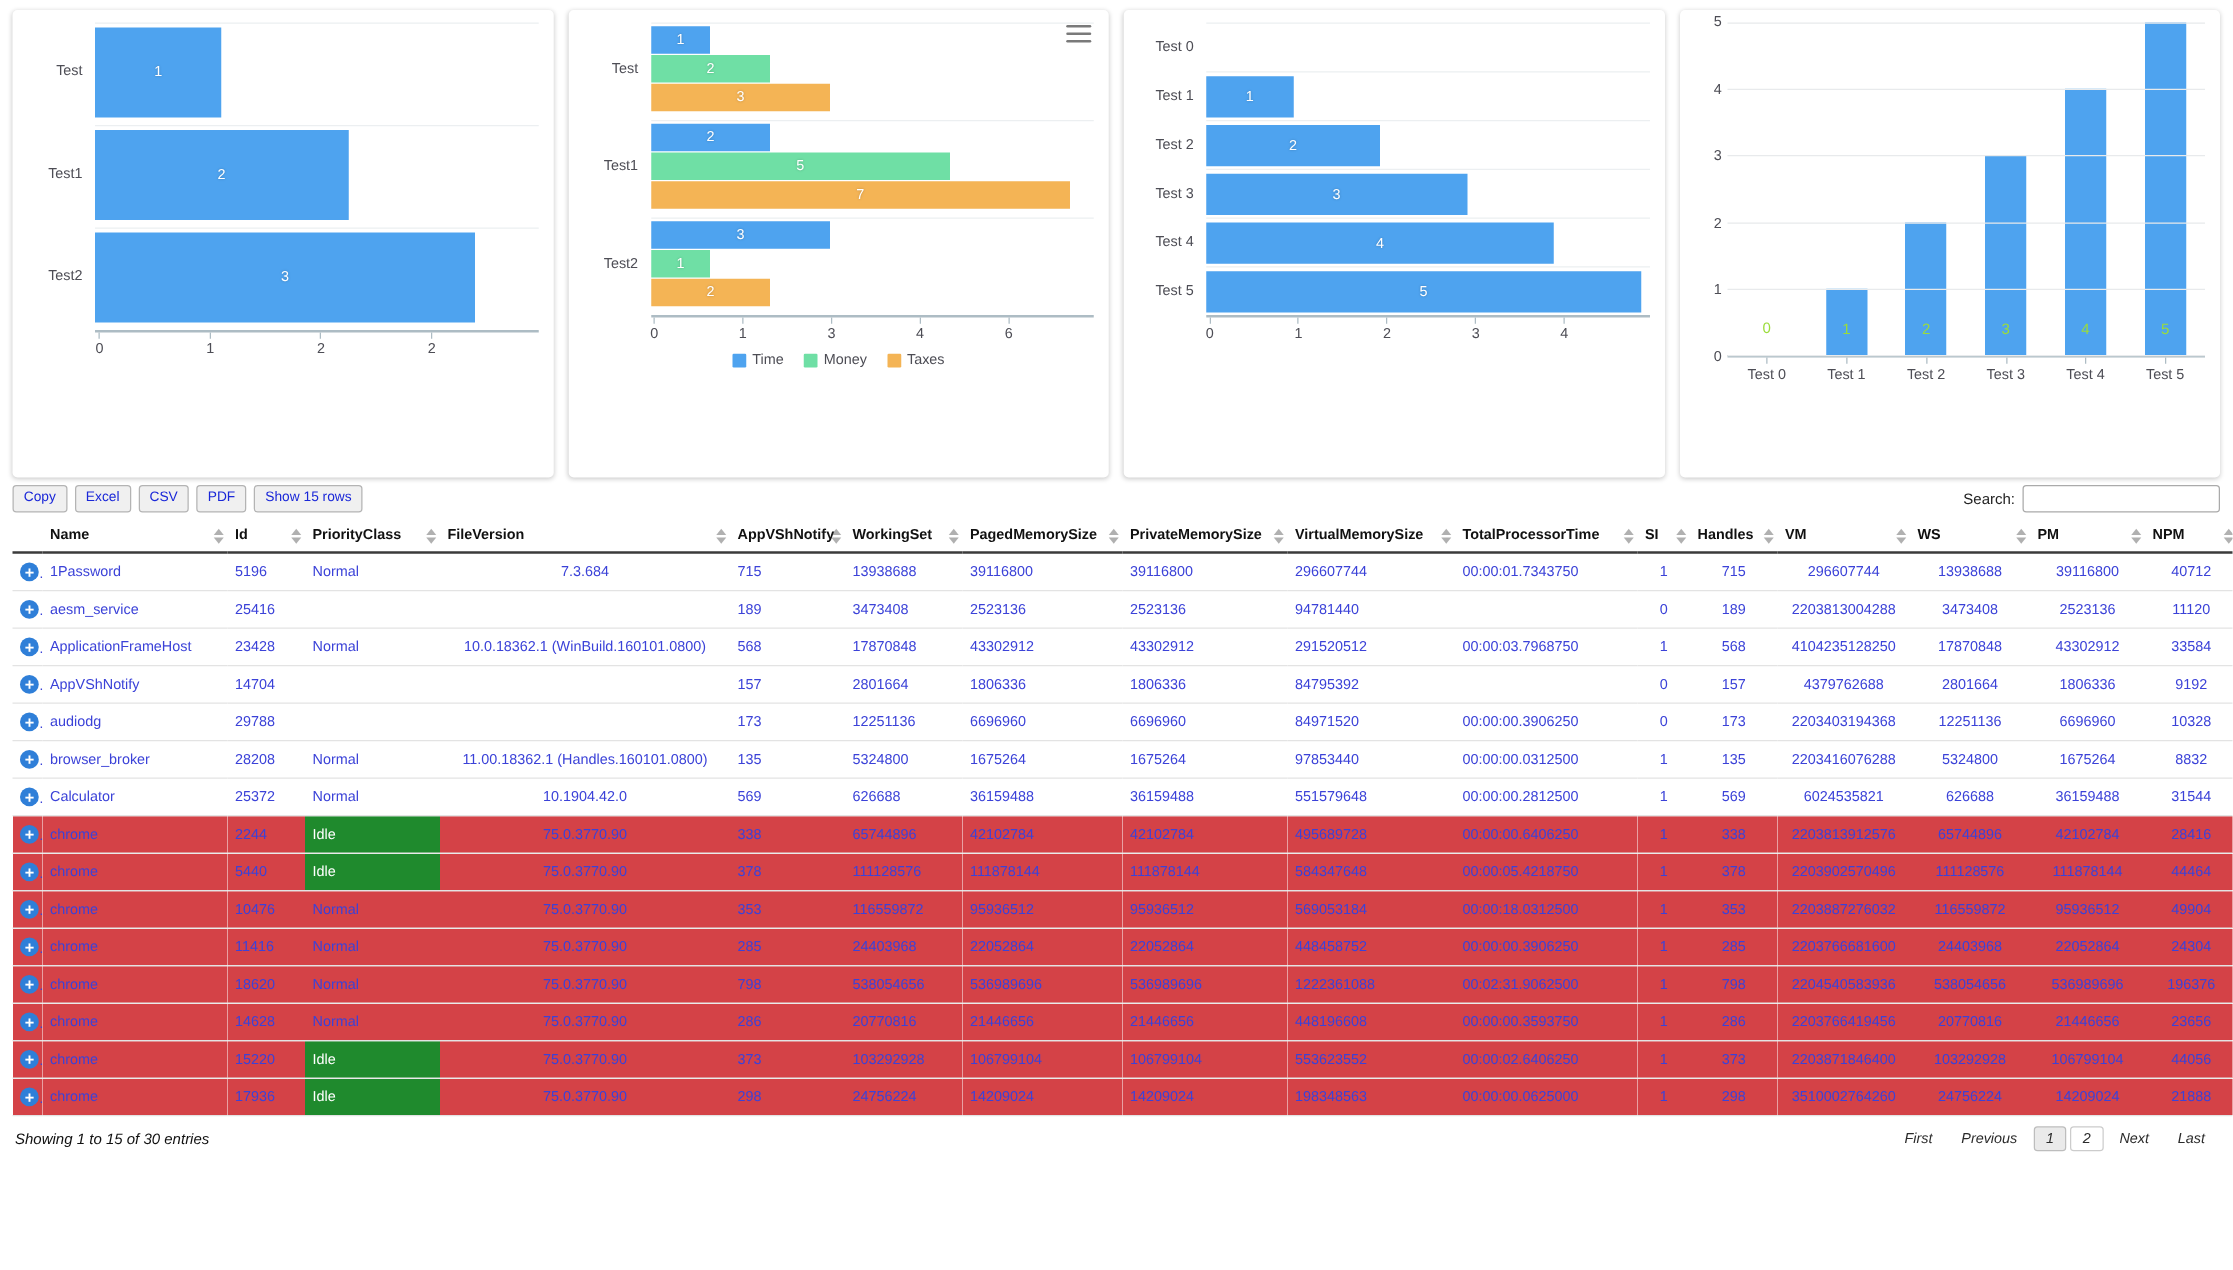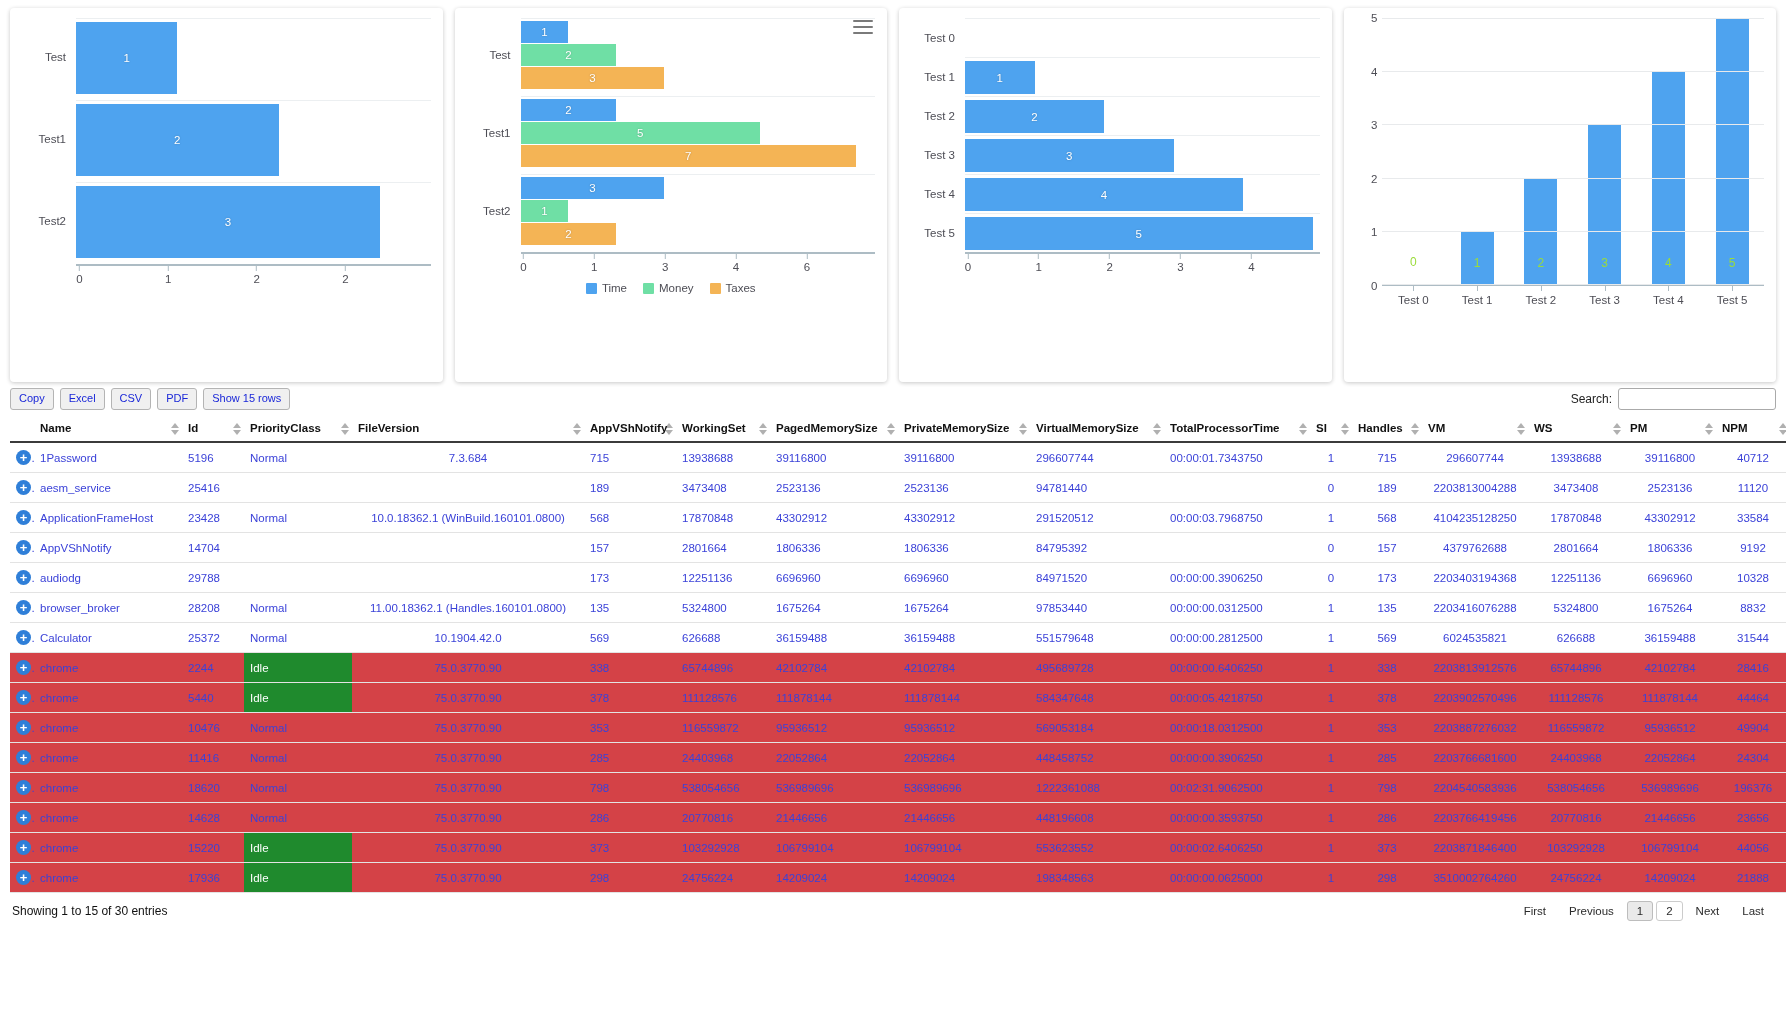--- a/index.html
+++ b/index.html
@@ -150,21 +150,21 @@
   tr.row-danger td.cell-idle { background: #1f8a2d; color: #fff; }
   .expand-btn {
     width: 15px; height: 15px; border-radius: 50%;
     background: #2f7fd8; color: #fff; display: inline-flex;
     align-items: center; justify-content: center;
     font-size: 13px; line-height: 1; cursor: pointer; font-weight: bold;
   }
   td.c-left { text-align: left; }
   td.c-center { text-align: center; }
 
-  .dt-bottom { display: flex; align-items: center; justify-content: space-between; padding: 8px 2px 6px 2px; }
+  .dt-bottom { display: flex; align-items: center; justify-content: space-between; padding: 8px 2px 6px 2px; font-style: italic; }
   .dt-info { font-size: 12px; color: #111; }
   .dt-paging { display: flex; align-items: center; gap: 3px; }
   .pg {
     font-size: 11.5px; color: #2b2b2b; padding: 3px 9px;
     border: 1px solid transparent; border-radius: 3px; cursor: pointer;
   }
   .pg.num { border-color: #ccc; }
   .pg.active { background: #eaeaea; border-color: #bdbdbd; }
 </style>
 </head>

